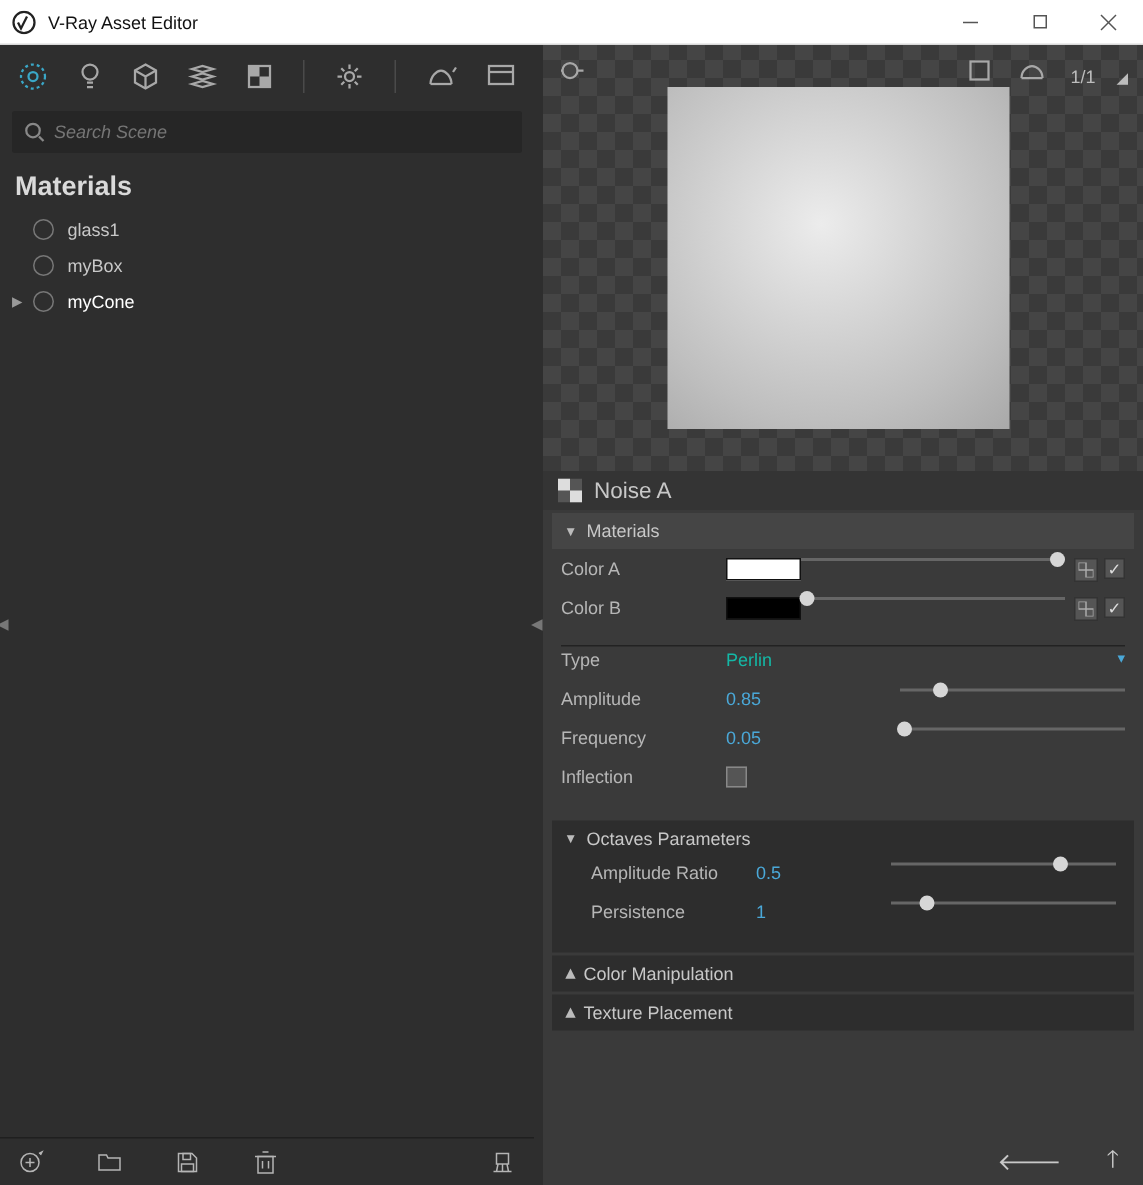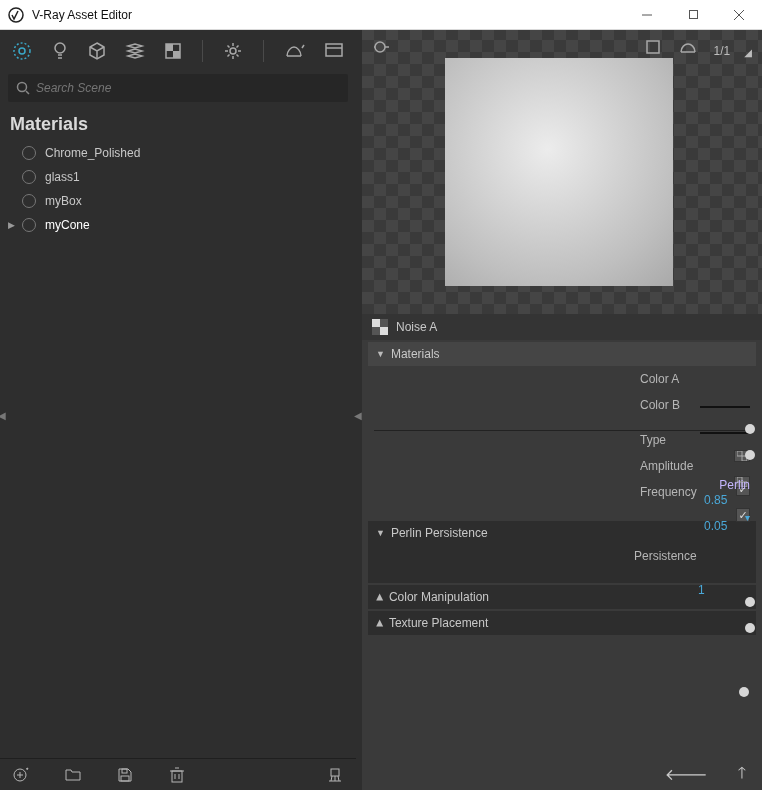--- a/index.html
+++ b/index.html
@@ -52,33 +52,33 @@
   .rtop { position:absolute; top:6px; left:0; right:0; display:flex; align-items:flex-end; padding:0 10px; gap:14px; color:#bdbdbd; z-index:2; }
   .rtop .rspacer { flex:1; }
 
   
   .preview { height: 284px; background:
      repeating-conic-gradient(#454545 0% 25%, #3a3a3a 0% 50%) 0/24px 24px; position:relative; }
   .preview .swatch-big { position:absolute; left:83px; top:28px; width:228px; height:228px; background:radial-gradient(circle at 45% 40%, #ececec, #bfbfbf 70%, #a9a9a9); }
 
   
   .panel { flex:1; overflow:auto; padding-bottom:40px; }
-  .panel .node-hdr { height:26px; display:flex; align-items:center; gap:8px; padding:0 10px; background:#343434; font-size:12px; }
+  .panel .node-hdr { height:26px; display:flex; align-items:center; gap:8px; padding:0 10px; background:#343434; font-size:15px; }
   .section { background:#2d2d2d; margin:2px 6px; }
   .section.light { background:#454545; }
   .section .shead { display:flex; align-items:center; height:24px; padding:0 8px; font-size:12px; gap:6px; cursor:pointer; }
   .shead .tri { font-size:9px; color:#bbb; }
   .shead.closed .tri { transform: rotate(-90deg); }
   .sbody { padding: 4px 0 8px; }
 
-  .row { display:flex; align-items:flex-end; height:26px; padding: 0 12px; font-size:12px; gap: 20px; flex-direction: column; }
+  .row { display:flex; align-items:flex-start; height:26px; padding: 0 12px; font-size:12px; gap: 0; }
   .row .lbl { width:110px; color:#b6b6b6; }
   .row.sub .lbl { padding-left:14px; width:124px; }
   .row .val-num { width:46px; color:#4aa8d8; }
-  .row .val-sel { color:#c4b5fd; flex:1;margin-top:11px; }
+  .row .val-sel { color:#14b8a6; flex:1; }
   .row .sel-caret { color:#4aa8d8; font-size:10px; }
 
   .row .color-swatch { width:50px; height:15px; border:1px solid #111; cursor:pointer; }
   .row .slider { flex:1; display:flex; align-items:center; position:relative; }
   .row .slider .track { height:2px; background:#666; flex:1; position:relative; }
   .row .slider .knob { position:absolute; top:-4px; width:10px; height:10px; background:#d6d6d6; border-radius:50%; transform:translateX(-50%); }
 
   .row .slider-only { flex:0 0 150px; margin-left:auto; }
   .row .check { width:14px; height:14px; border:1px solid #888; background:#555; position:relative; display:flex; align-items:center; justify-content:center; }
   .row .tex-btn { width:16px; height:16px; background:#555; border:1px solid #333; margin-left:6px; cursor:pointer; display:flex; align-items:center; justify-content:center; }
@@ -187,24 +187,20 @@
           <line x1="10" y1="10" x2="13" y2="13" stroke-width="1.5"></line>
         </svg>
       <input placeholder="Search Scene" style="">
     </div>
 
     <div class="hdr">Materials</div>
 
     <div class="tree">
       <div class="tree-item">
         <span class="swatch"></span>
-        <span>Chrome_Polished</span>
-      </div>
-      <div class="tree-item">
-        <span class="swatch"></span>
         <span>glass1</span>
       </div>
       <div class="tree-item">
         <span class="swatch"></span>
         <span>myBox</span>
       </div>
       <div class="tree-item sel">
         <span class="caret">▶</span>
         <span class="swatch"></span>
         <span>myCone</span>
@@ -353,28 +349,41 @@
         </div>
         <div class="row">
           <span class="lbl">Frequency</span>
           <span class="val-num">0.05</span>
           <div class="slider slider-only">
               <div class="track">
                 <div class="knob" style="left:2%"></div>
               </div>
             </div>
         </div>
+        <div class="row">
+          <span class="lbl">Inflection</span>
+          <span class="check"></span>
+        </div>
       </div>
 
       <div class="section">
         <div class="shead">
           <span class="tri">▼</span>
-          <span>Perlin Persistence</span>
+          <span>Octaves Parameters</span>
         </div>
         <div class="sbody">
+          <div class="row sub">
+            <span class="lbl">Amplitude Ratio</span>
+            <span class="val-num">0.5</span>
+            <div class="slider slider-only">
+                <div class="track">
+                  <div class="knob" style="left:75%"></div>
+                </div>
+              </div>
+          </div>
           <div class="row sub">
             <span class="lbl">Persistence</span>
             <span class="val-num">1</span>
             <div class="slider slider-only">
                 <div class="track">
                   <div class="knob" style="left:16%"></div>
                 </div>
               </div>
           </div>
         </div>

